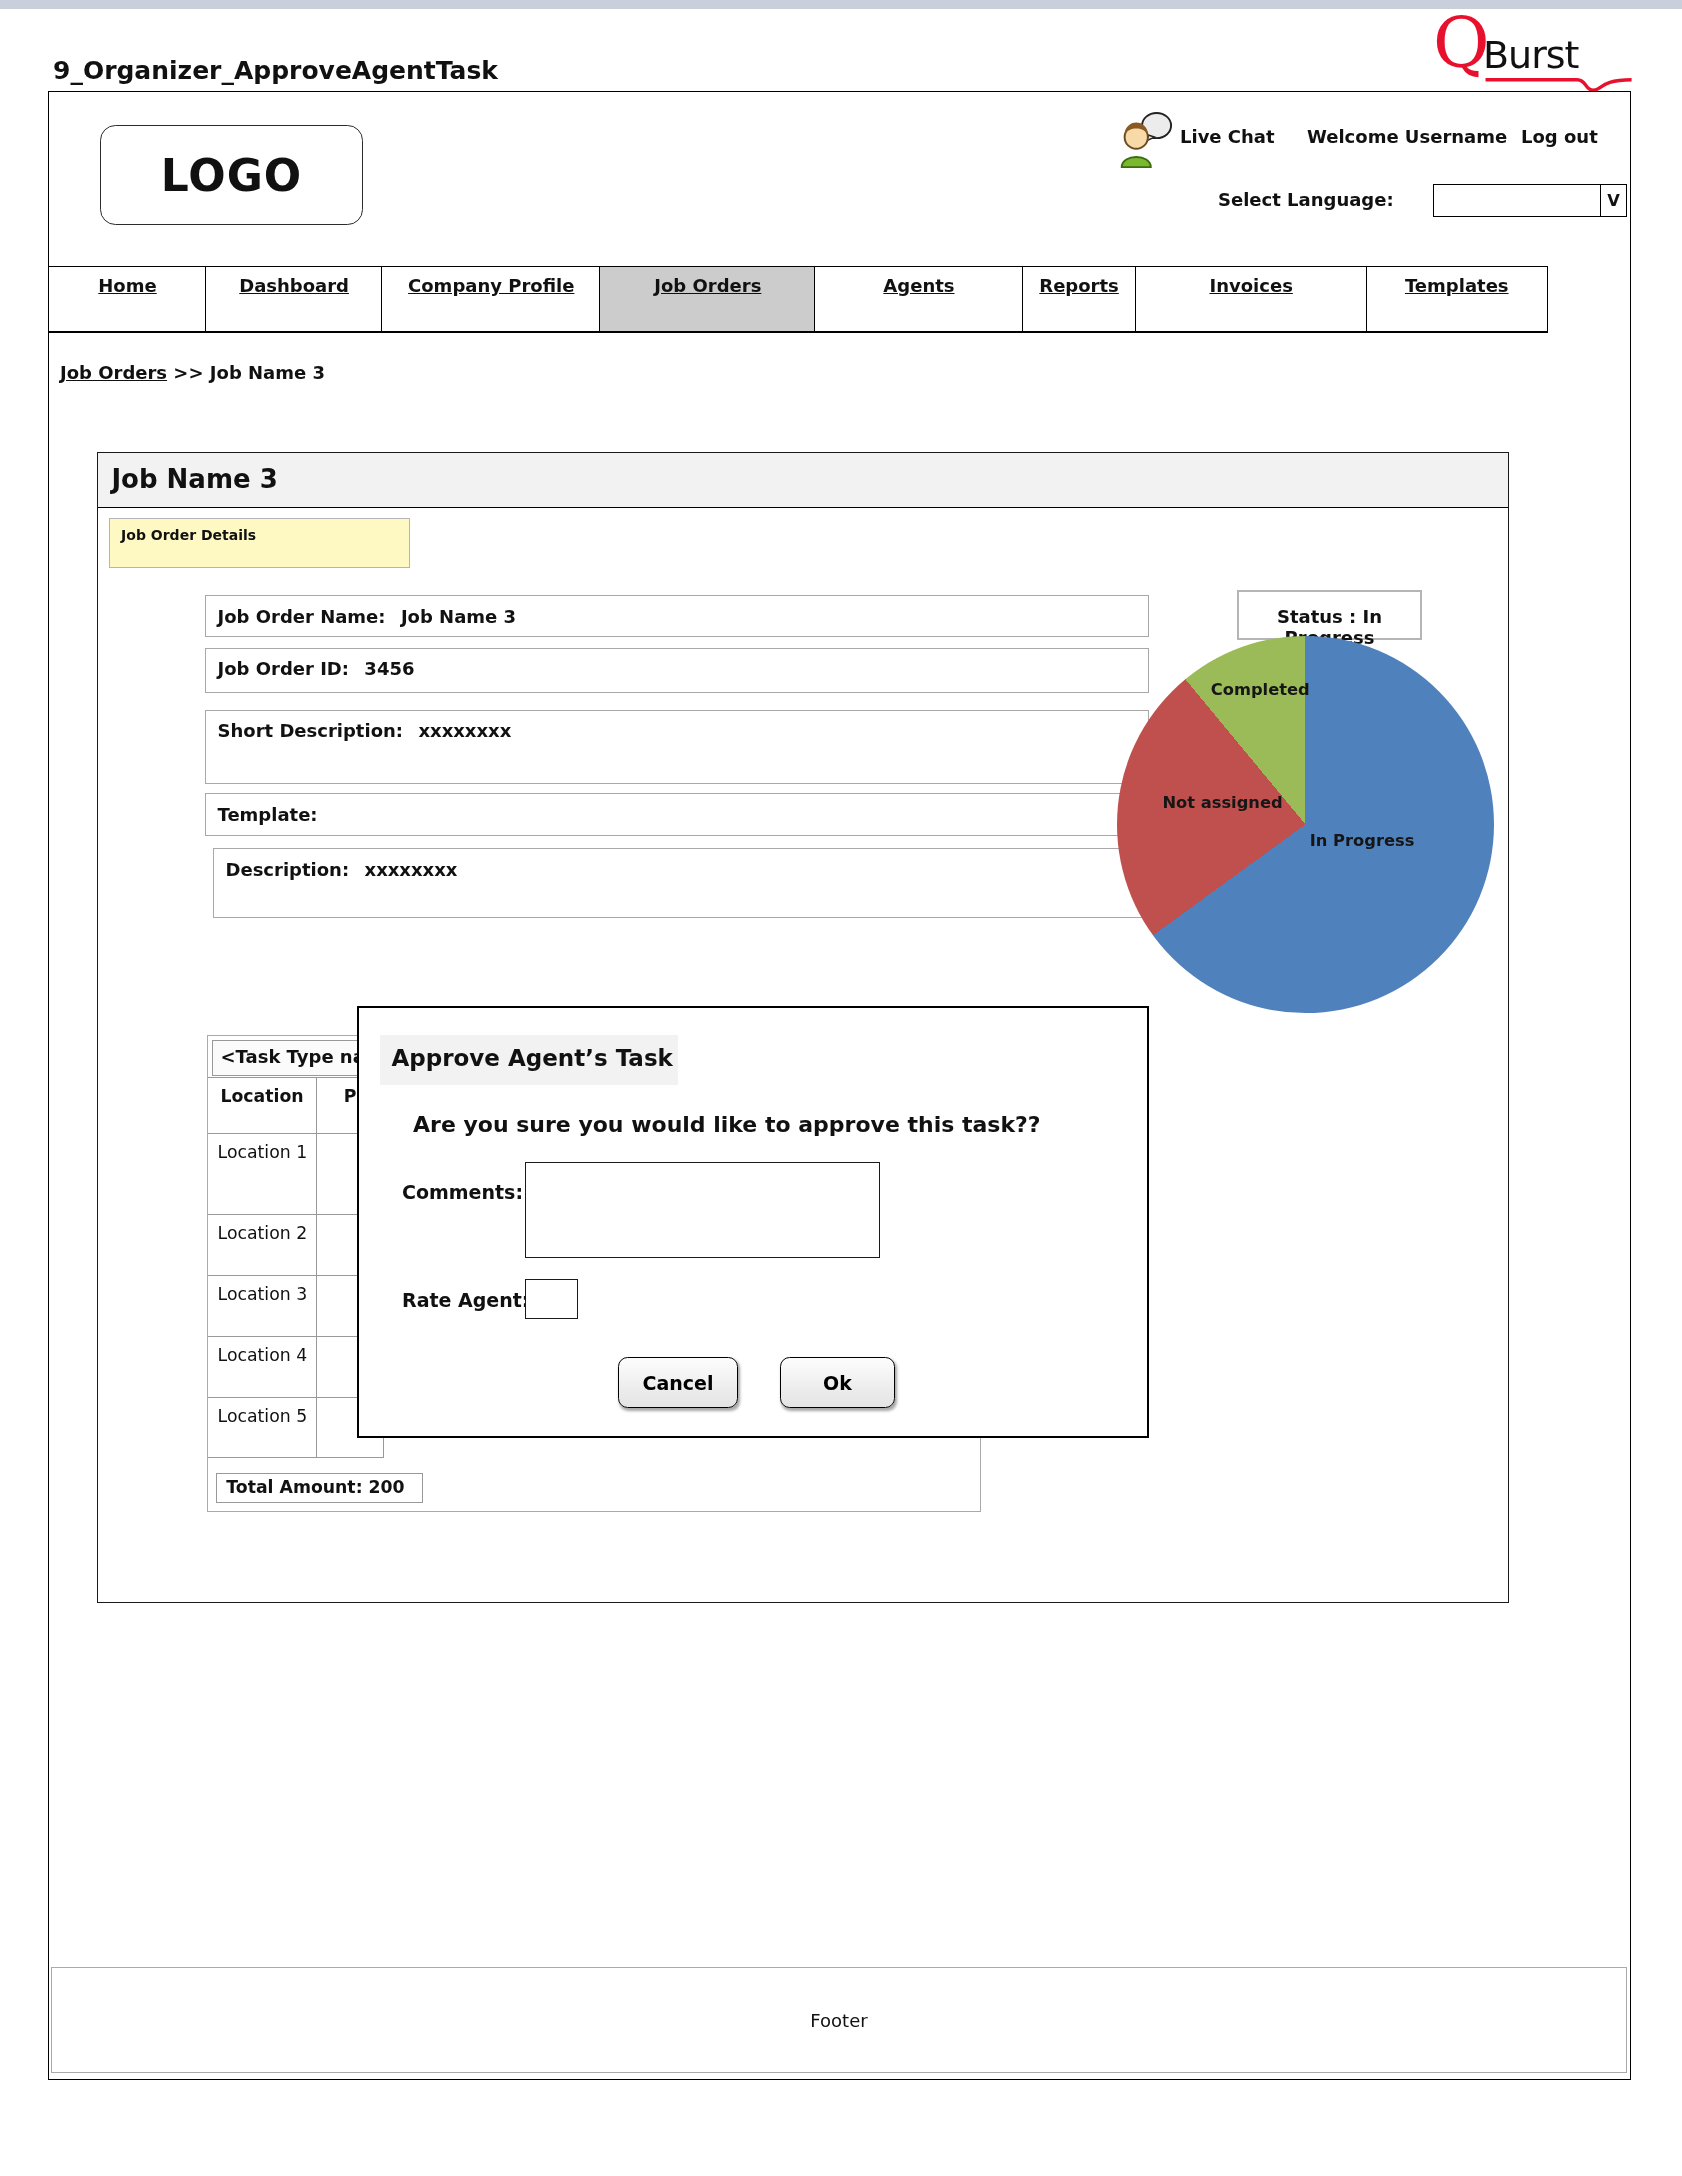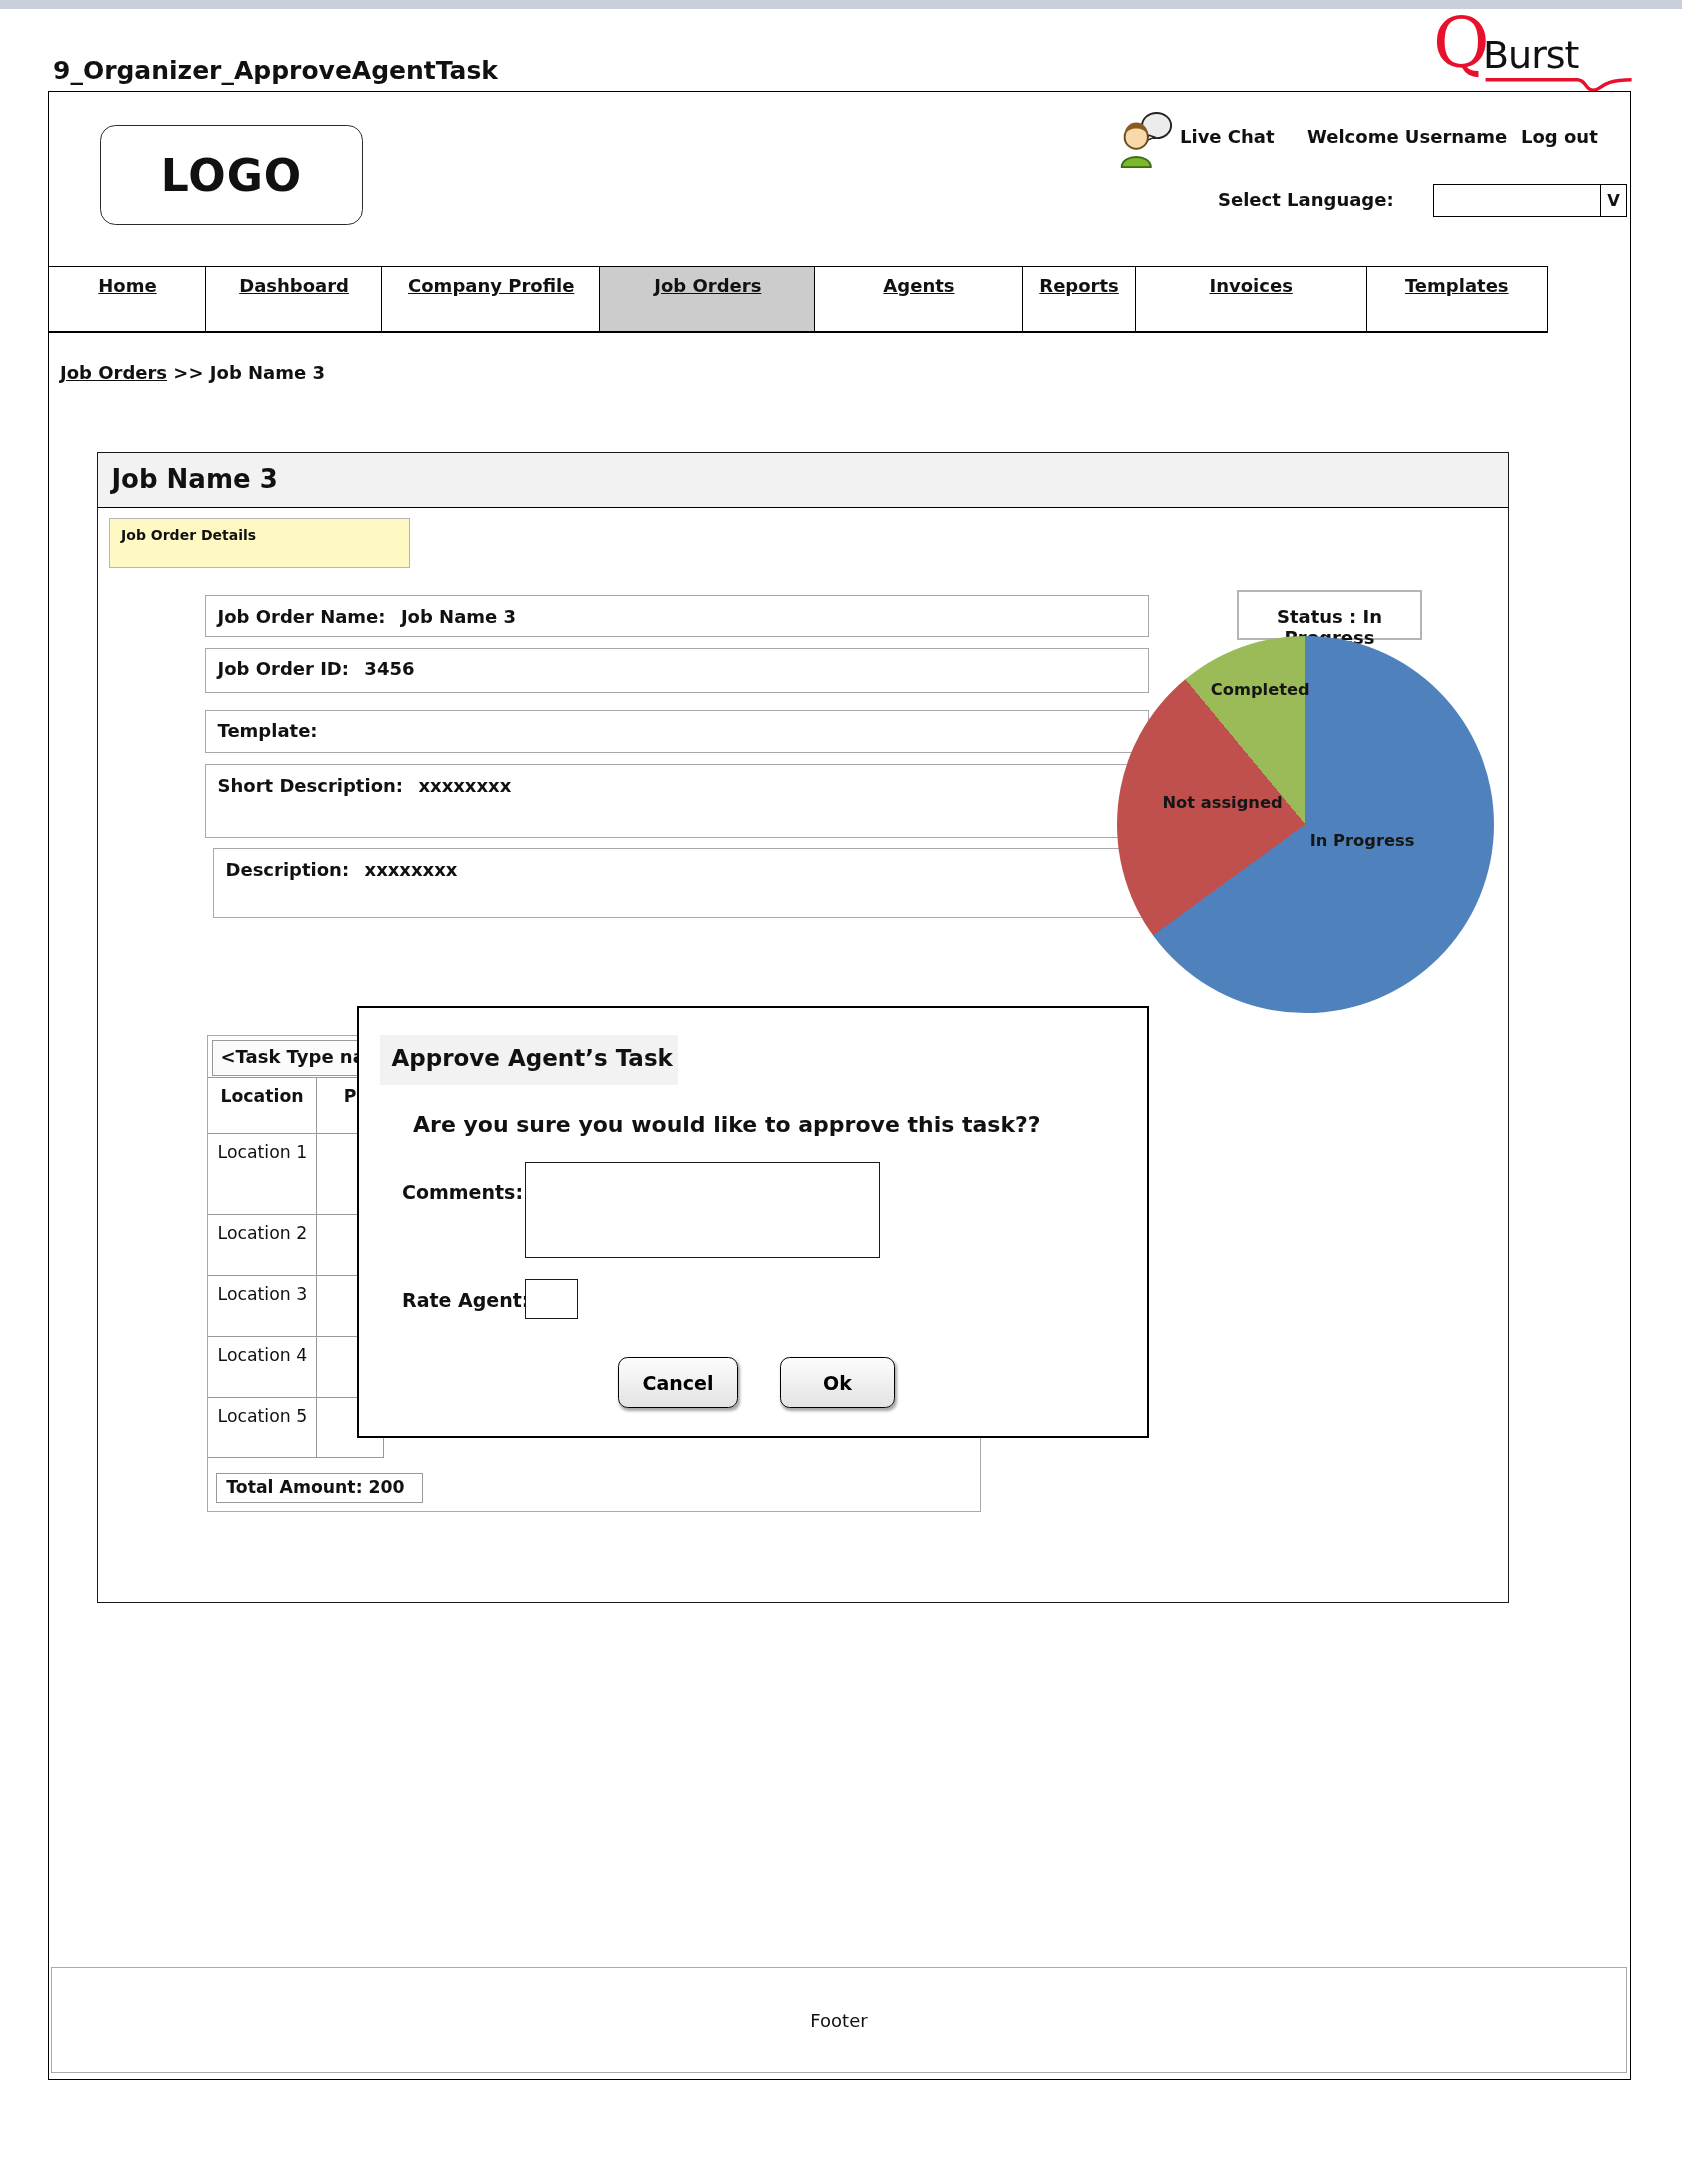--- a/index.html
+++ b/index.html
@@ -166,25 +166,25 @@
   <div id="panel-header">Job Name 3</div>
   <div id="section-label">Job Order Details</div>
 
   <div id="fields">
     <div class="field fh44">
       <span>Job Order Name:</span><span class="val">Job Name 3</span>
     </div>
     <div class="field fh47a">
       <span>Job Order ID:</span><span class="val">3456</span>
     </div>
+    <div class="field fh77">
+      <span>Short Description:</span><span class="val">xxxxxxxx</span>
+    </div>
     <div class="field fh45">
       <span>Template:</span><span class="val"></span>
-    </div>
-    <div class="field fh77">
-      <span>Short Description:</span><span class="val">xxxxxxxx</span>
     </div>
     <div class="field fh73">
       <span>Description:</span><span class="val">xxxxxxxx</span>
     </div>
   </div>
 
   <div id="status-badge">Status : In Progress</div>
 
   <div id="pie" style="background: conic-gradient(rgb(79, 129, 189) 0deg, rgb(79, 129, 189) 234deg, rgb(192, 80, 77) 234deg, rgb(192, 80, 77) 320.4deg, rgb(155, 187, 89) 320.4deg, rgb(155, 187, 89) 360deg);">
     <span class="pie-label" id="pie-label-0">In Progress</span>

